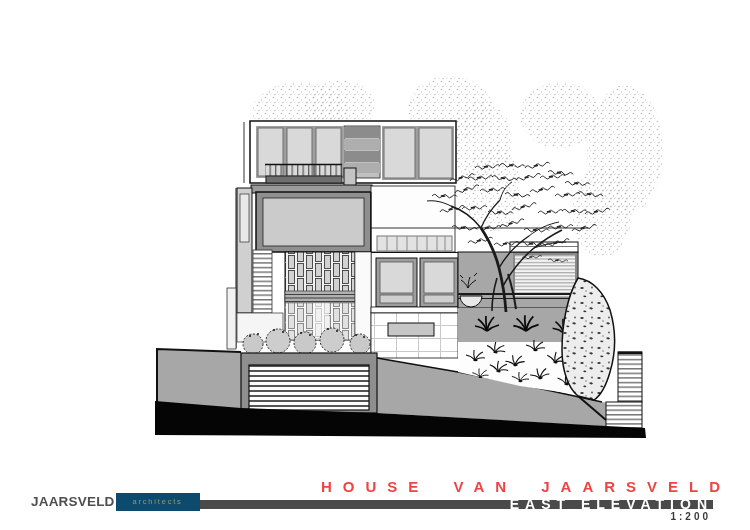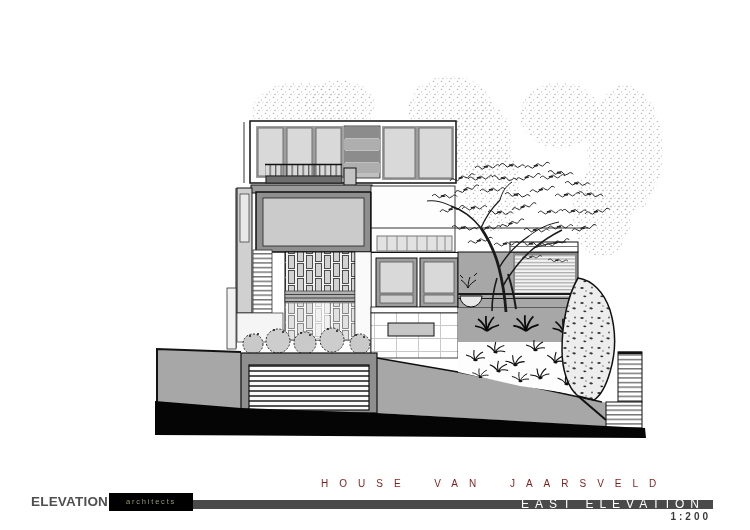--- a/index.html
+++ b/index.html
@@ -3,38 +3,38 @@
 <meta charset="utf-8">
 <style>
   html,body{margin:0;padding:0;background:#e8e8e8;}
   .page{
     position:relative;width:750px;height:530px;background:#ffffff;
     overflow:hidden;font-family:"Liberation Sans",sans-serif;
   }
   .drawing-svg{position:absolute;left:0;top:0;}
   .project-title{
     position:absolute;left:321px;top:478px;white-space:nowrap;
-    font-size:10px;font-weight:normal;color:#7f1d1d;
+    font-size:15px;font-weight:bold;color:#ef4444;
     letter-spacing:11px;word-spacing:9px;
   }
   .title-bar{
     position:absolute;left:181px;top:500px;width:532px;height:9px;
     background:#4a4a4a;display:flex;justify-content:flex-end;align-items:center;
   }
   .title-bar-text{
-    font-size:12px;font-weight:normal;color:#ffffff;letter-spacing:6px;
-    line-height:9px;padding-right:8px;white-space:nowrap;
+    font-size:14px;font-weight:bold;color:#ffffff;letter-spacing:6px;
+    line-height:9px;white-space:nowrap;
   }
   .scale-text{
     position:absolute;right:39px;top:511px;font-size:10px;font-weight:bold;
     letter-spacing:3px;color:#3a3a3a;white-space:nowrap;
   }
   .logo{position:absolute;left:31px;top:492px;height:19px;display:flex;align-items:center;}
   .logo-name{font-size:13.5px;font-weight:bold;color:#4f4f4f;letter-spacing:0.2px;white-space:nowrap;}
-  .logo-block{margin-left:1px;background:#000000;height:18px;width:84px;display:flex;align-items:center;justify-content:center;}
+  .logo-block{margin-left:1px;background:#0c4a6e;height:18px;width:84px;display:flex;align-items:center;justify-content:center;}
   .logo-suffix{font-size:7.5px;color:#99996b;letter-spacing:1.8px;white-space:nowrap;}
 </style>
 </head>
 <body>
 
 <div class="page">
 
   <svg class="drawing-svg" width="750" height="530" viewBox="0 0 750 530">
     <defs>
       <pattern id="p-dots" width="8" height="8" patternUnits="userSpaceOnUse">
@@ -331,19 +331,19 @@
 
   <div class="project-title">HOUSE VAN JAARSVELD</div>
 
   <div class="title-bar">
     <span class="title-bar-text">EAST ELEVATION</span>
   </div>
 
   <div class="scale-text">1:200</div>
 
   <div class="logo">
-    <span class="logo-name">ELEVATION</span>
+    <span class="logo-name">JAARSVELD</span>
     <span class="logo-block">
       <span class="logo-suffix">architects</span>
     </span>
   </div>
 
 </div>
 
 </body></html>

